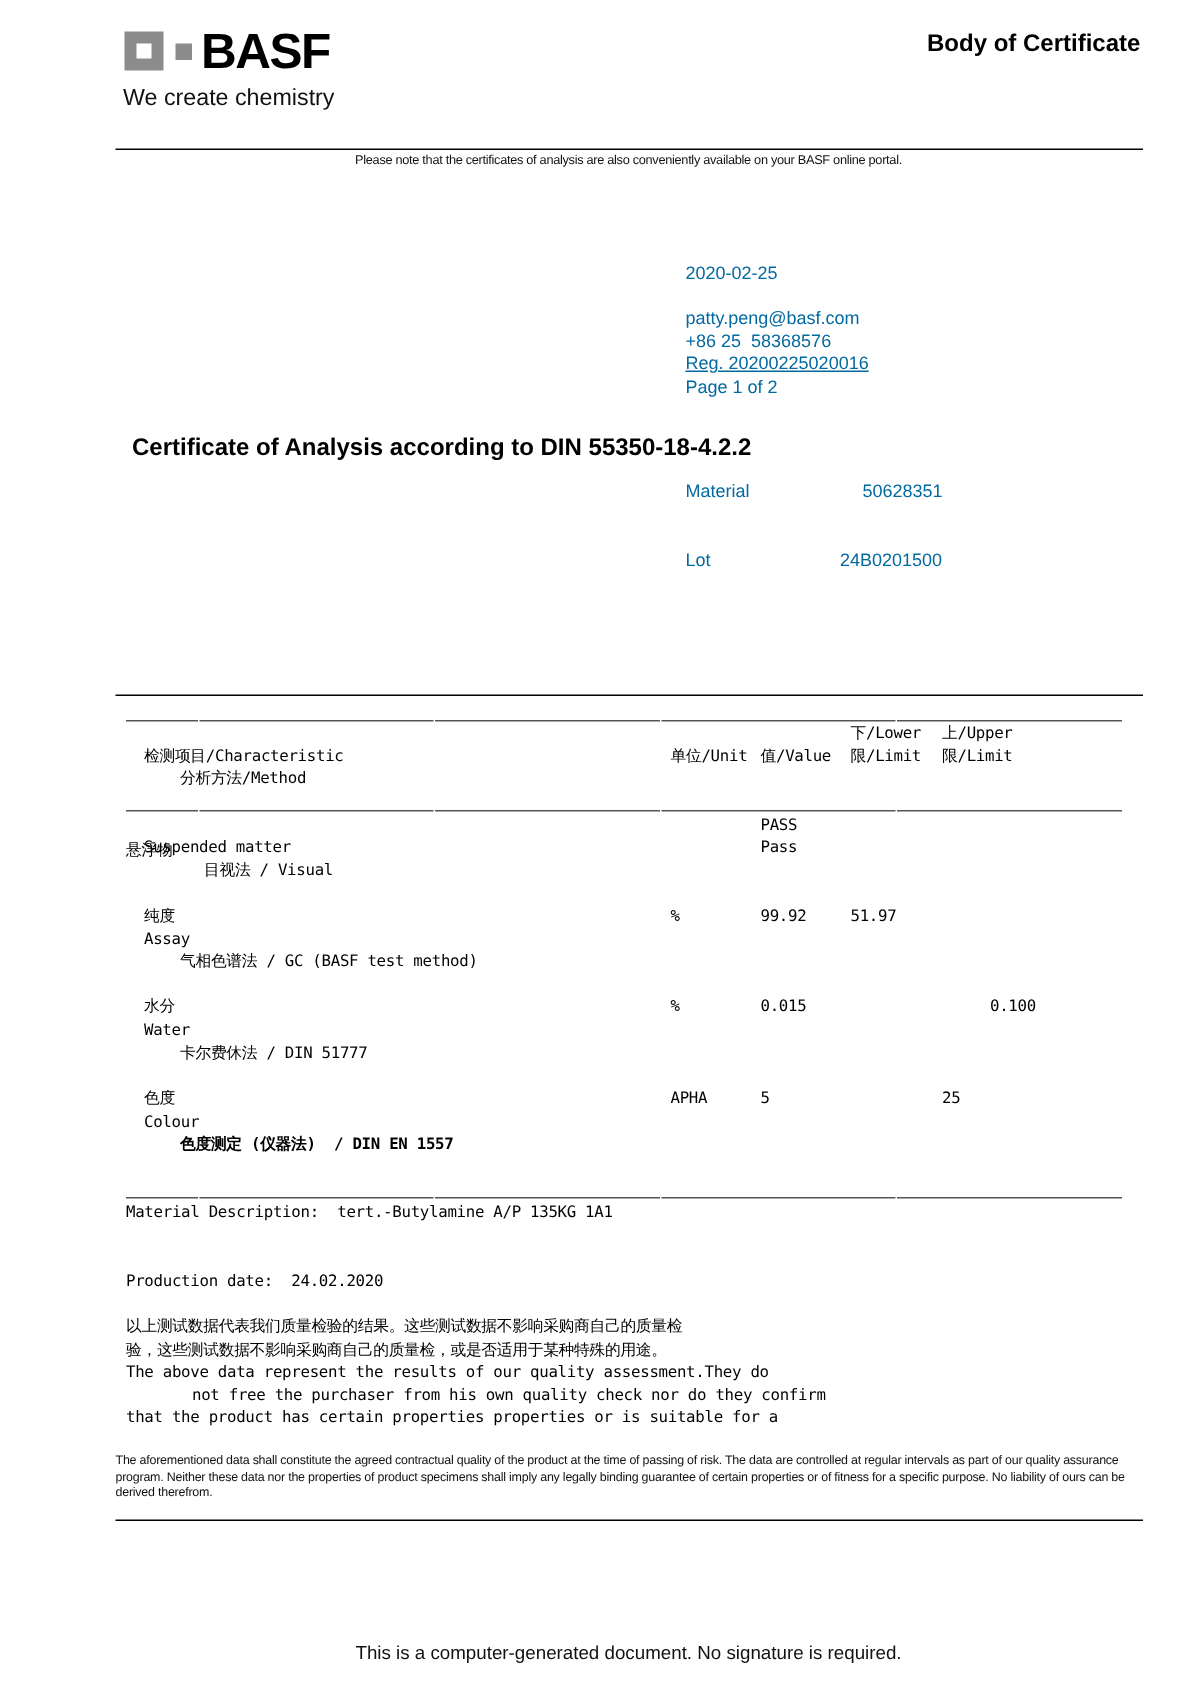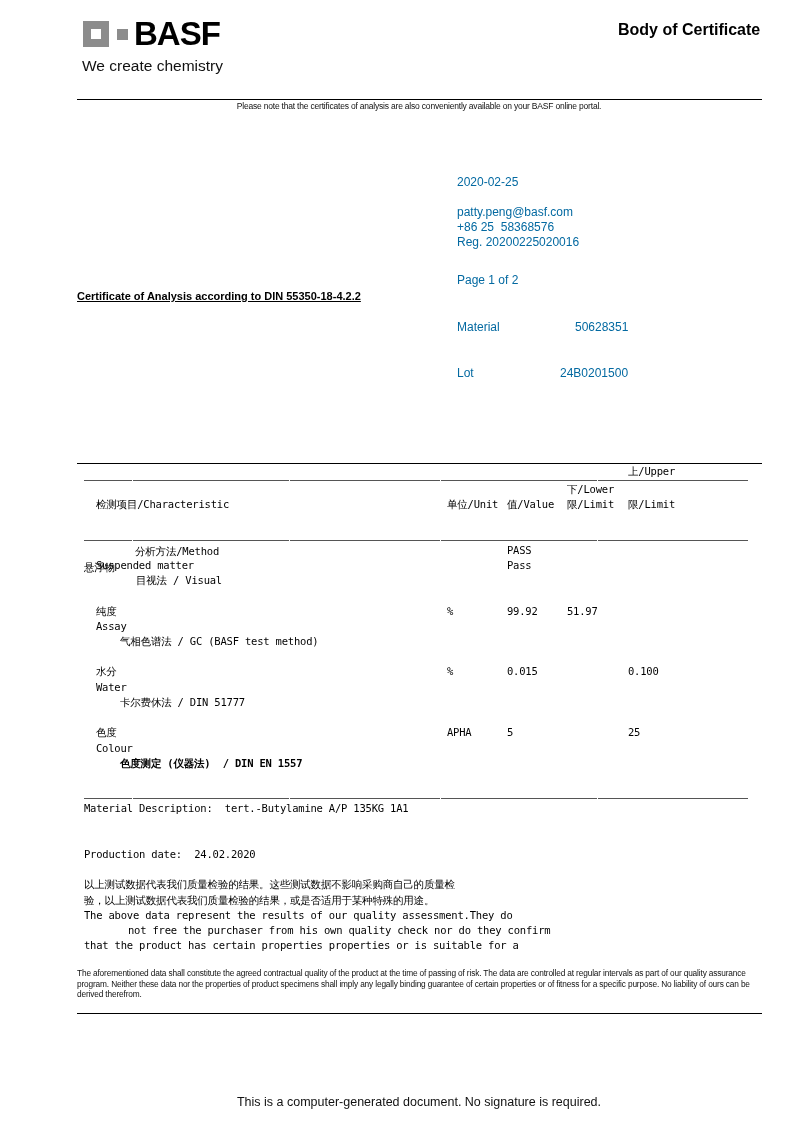--- a/index.html
+++ b/index.html
@@ -9,21 +9,21 @@
   .mono { font-family:"DejaVu Sans Mono", "Liberation Mono", monospace; font-size:10.5px; letter-spacing:-0.2px; }
   .logo-sq1 { left:83px; top:21px; width:26px; height:26px; background:#8c8c8c; }
   .logo-sq1 .inner { position:absolute; left:8px; top:8px; width:10px; height:10px; background:#fff; }
   .logo-sq2 { left:117px; top:29px; width:11px; height:11px; background:#8c8c8c; }
   .logo-text { left:134px; top:14px; font-size:33px; font-weight:bold; letter-spacing:-1px; line-height:40px; }
   .tagline { left:82px; top:56px; font-size:15.5px; line-height:20px; color:#111; }
   .doc-title { left:618px; top:21px; font-size:16px; font-weight:bold; }
   .hr { position:absolute; height:1px; background:#000; }
   .portal-note { left:0; width:838px; text-align:center; top:101px; font-size:8.5px; letter-spacing:-0.2px; color:#111; }
   .meta { left:457px; font-size:12px; line-height:15.3px; color:#0369a1; }
-  .coa-title { left:77px; top:290px; font-size:11px; font-weight:bold;text-decoration:underline; }
+  .coa-title { left:88px; top:290px; font-size:16px; font-weight:bold; }
   .seg { position:absolute; height:1px; background:#555; }
   .cell { position:absolute; white-space:pre; line-height:15.3px; }
   .foot-legal { left:77px; top:968px; width:690px; font-size:8.3px; line-height:10.5px; letter-spacing:-0.15px; color:#111; }
   .foot-note { left:0; width:838px; text-align:center; top:1095px; font-size:12.5px; color:#111; }
 </style>
 </head>
 <body>
 
 <div class="abs logo-sq1">
     <div class="inner"></div>
@@ -32,48 +32,48 @@
 <div class="abs logo-text">BASF</div>
 <div class="abs tagline">We create chemistry</div>
 <div class="abs doc-title">Body of Certificate</div>
 
 <div class="hr" style="left:77px; top:99px; width:685px;"></div>
 <div class="abs portal-note">Please note that the certificates of analysis are also conveniently available on your BASF online portal.</div>
 
 <div class="abs meta" style="top:175px;">2020-02-25</div>
 <div class="abs meta" style="top:205px;">patty.peng@basf.com</div>
 <div class="abs meta" style="top:220px; white-space:pre;">+86 25  58368576</div>
-<div class="abs meta" style="top:235px;">Reg. 20200225020016</div>
-<div class="abs meta" style="top:251px;margin-top:22px;">Page 1 of 2</div>
+<div class="abs meta" style="top:235px;text-decoration:underline;">Reg. 20200225020016</div>
+<div class="abs meta" style="top:251px;">Page 1 of 2</div>
 
 <div class="abs coa-title">Certificate of Analysis according to DIN 55350-18-4.2.2</div>
 
 <div class="abs meta" style="top:320px;">Material</div>
 <div class="abs meta" style="top:320px; left:575px;">50628351</div>
 <div class="abs meta" style="top:366px;">Lot</div>
 <div class="abs meta" style="top:366px; left:560px;">24B0201500</div>
 
 <div class="hr" style="left:77px; top:463px; width:685px;"></div>
 
 <div>
   <div class="seg" style="left:84px; top:480px; width:48px;"></div>
   <div class="seg" style="left:133px; top:480px; width:156px;"></div>
   <div class="seg" style="left:290px; top:480px; width:150px;"></div>
   <div class="seg" style="left:441px; top:480px; width:156px;"></div>
   <div class="seg" style="left:598px; top:480px; width:150px;"></div>
 </div>
 
 <div>
   <div class="cell mono" style="left:96px; top:497px;">检测项目/Characteristic</div>
-  <div class="cell mono" style="left:135px; top:512px;margin-top:32px;">分析方法/Method</div>
+  <div class="cell mono" style="left:120px; top:512px;">分析方法/Method</div>
   <div class="cell mono" style="left:447px; top:497px;">单位/Unit</div>
   <div class="cell mono" style="left:507px; top:497px;">值/Value</div>
   <div class="cell mono" style="left:567px; top:482px;">下/Lower</div>
   <div class="cell mono" style="left:567px; top:497px;">限/Limit</div>
-  <div class="cell mono" style="left:628px; top:464px;">上/Upper</div>
+  <div class="cell mono" style="left:628px; top:482px;">上/Upper</div>
   <div class="cell mono" style="left:628px; top:497px;">限/Limit</div>
 </div>
 
 <div>
   <div class="seg" style="left:84px; top:540px; width:48px;"></div>
   <div class="seg" style="left:133px; top:540px; width:156px;"></div>
   <div class="seg" style="left:290px; top:540px; width:150px;"></div>
   <div class="seg" style="left:441px; top:540px; width:156px;"></div>
   <div class="seg" style="left:598px; top:540px; width:150px;"></div>
 </div>
@@ -94,21 +94,21 @@
   <div class="cell mono" style="left:507px; top:604px;">99.92</div>
   <div class="cell mono" style="left:567px; top:604px;">51.97</div>
 </div>
 
 <div>
   <div class="cell mono" style="left:96px; top:664px;">水分</div>
   <div class="cell mono" style="left:96px; top:680px;">Water</div>
   <div class="cell mono" style="left:120px; top:695px;">卡尔费休法 / DIN 51777</div>
   <div class="cell mono" style="left:447px; top:664px;">%</div>
   <div class="cell mono" style="left:507px; top:664px;">0.015</div>
-  <div class="cell mono" style="left:628px; top:664px;">0.100</div>
+  <div class="cell mono" style="left:660px; top:664px;">0.100</div>
 </div>
 
 <div>
   <div class="cell mono" style="left:96px; top:725px;">色度</div>
   <div class="cell mono" style="left:96px; top:741px;text-align:right;">Colour</div>
   <div class="cell mono" style="left:120px; top:756px;font-weight:bold;">色度测定 (仪器法)  / DIN EN 1557</div>
   <div class="cell mono" style="left:447px; top:725px;">APHA</div>
   <div class="cell mono" style="left:507px; top:725px;">5</div>
   <div class="cell mono" style="left:628px; top:725px;">25</div>
 </div>
@@ -120,21 +120,21 @@
   <div class="seg" style="left:441px; top:798px; width:156px;"></div>
   <div class="seg" style="left:598px; top:798px; width:150px;"></div>
 </div>
 
 <div class="cell mono" style="left:84px; top:801px;">Material Description:  tert.-Butylamine A/P 135KG 1A1</div>
 
 <div class="cell mono" style="left:84px; top:847px;">Production date:  24.02.2020</div>
 
 <div>
   <div class="cell mono" style="left:84px; top:877px;">以上测试数据代表我们质量检验的结果。这些测试数据不影响采购商自己的质量检</div>
-  <div class="cell mono" style="left:84px; top:893px;">验，以上测试数据代表我们质量检验的结果，或是否适用于某种特殊的用途。</div>
+  <div class="cell mono" style="left:84px; top:893px;">验，这些测试数据不影响采购商自己的质量检，或是否适用于某种特殊的用途。</div>
   <div class="cell mono" style="left:84px; top:908px;">The above data represent the results of our quality assessment.They do</div>
   <div class="cell mono" style="left:84px; top:923px;margin-left:44px;">not free the purchaser from his own quality check nor do they confirm</div>
   <div class="cell mono" style="left:84px; top:938px;">that the product has certain properties properties or is suitable for a</div>
 </div>
 
 <div class="abs foot-legal">The aforementioned data shall constitute the agreed contractual quality of the product at the time of passing of risk. The data are controlled at regular intervals as part of our quality assurance program.   Neither these data nor the properties of product  specimens shall imply any legally binding guarantee of certain properties or of fitness for a specific purpose. No liability of ours can be derived therefrom.</div>
 <div class="hr" style="left:77px; top:1013px; width:685px;"></div>
 
 <div class="abs foot-note">This is a computer-generated document. No signature is required.</div>
 

